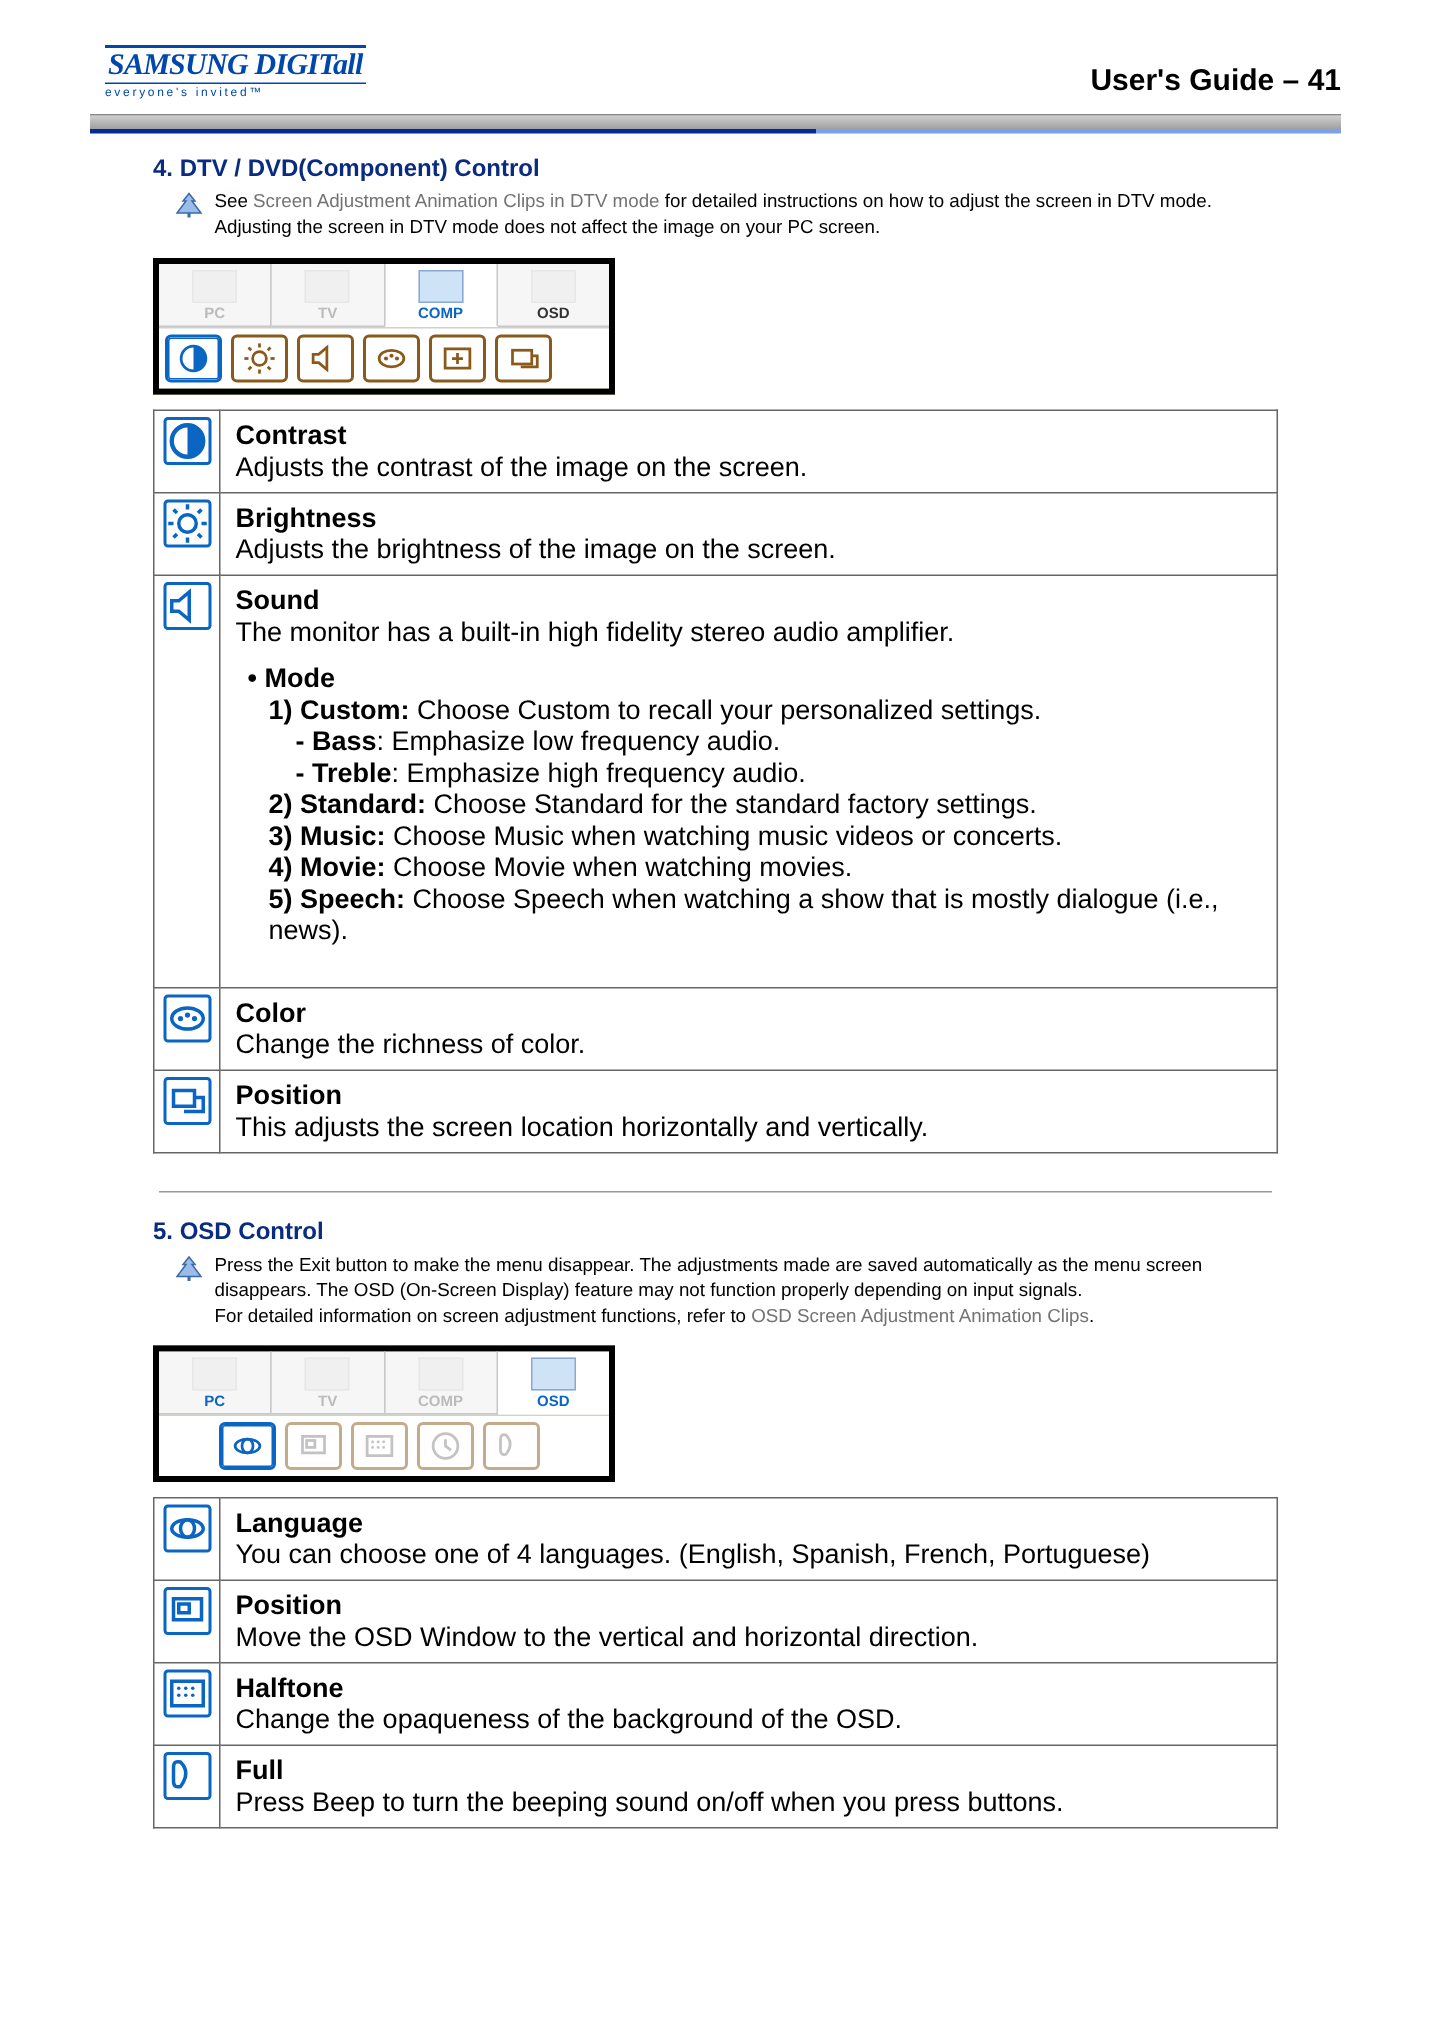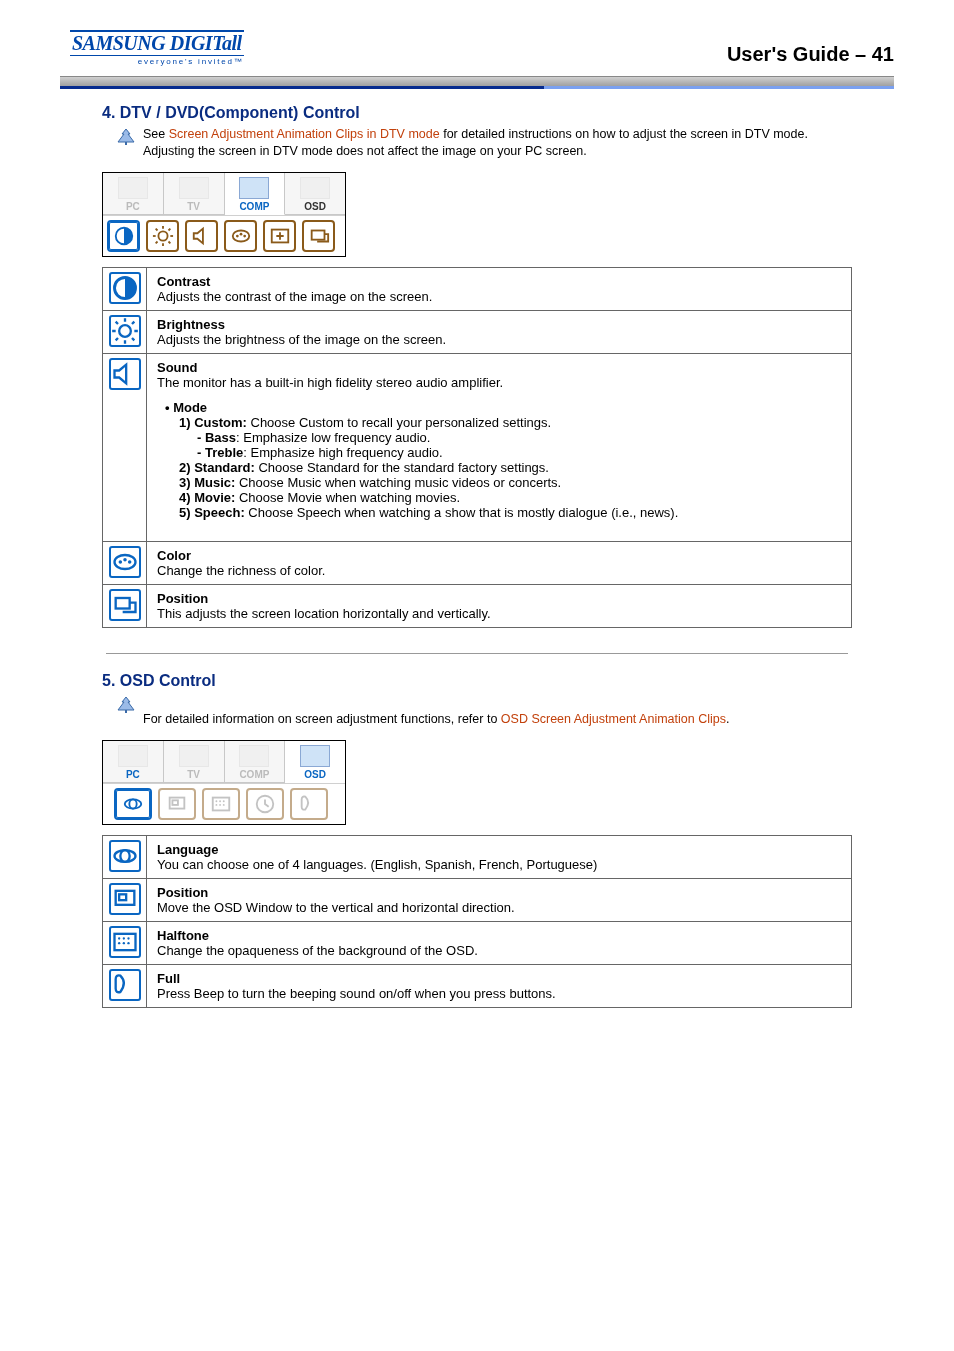--- a/index.html
+++ b/index.html
@@ -26,21 +26,21 @@
     color: #0047ab;
     border-top: 2px solid #0047ab;
     border-bottom: 1px solid #0047ab;
     padding: 0 2px;
     letter-spacing: -0.5px;
   }
   .logo-sub {
     font-size: 8px;
     color: #0047ab;
     letter-spacing: 1.8px;
-    text-align: right;
+    text-align: left;
     margin-top: 1px;
   }
   .header-right {
     font-size: 20px;
     font-weight: bold;
   }
   .hr-main {
     margin: 5px 60px 0 60px;
     background: linear-gradient(to bottom, #d0d0d0 0%, #a0a0a0 100%);
     height: 10px;
@@ -67,25 +67,25 @@
   .section { margin-bottom: 25px; padding: 0 42px;}
   .section-heading {
     font-size: 16px;
     font-weight: bold;
     color: #0a2c80;
     margin: 0 0 4px 0;
   }
   .note-row { display: flex; gap: 8px; margin-bottom: 12px; padding-left: 15px;}
   .note-icon { flex: 0 0 18px; margin-top:2px; }
   .note-text { font-size: 12.5px; line-height: 1.35; }
-  .link { color: #c2410c; }
+  .link { color: #737373; }
   .osd-panel {
-    width: 244px;
+    width: 308px;
     background: #4d7c0f;
-    border: 1px solid #000000;
+    border: 4px solid #000000;
     margin-bottom: 10px;
   }
   .osd-tabs { display:flex; }
   .osd-tab {
     flex:1;
     text-align:center;
     border-right:1px solid #c8c8c8;
     border-bottom:1px solid #c8c8c8;
     padding:4px 0 2px;
     background:#f6f6f6;
@@ -110,21 +110,21 @@
     border-radius:4px; margin-right:6px; background:#fff;
     display:flex; align-items:center; justify-content:center;
   }
   .mini-icon.selected {
      border-color:#0a66c2;
      box-shadow: inset 0 0 0 1px #0a66c2;
   }
   .mini-icon.dim-border { opacity:.5;}
   .mini-icon svg { width:22px; height:22px; }
   .item-table { width:100%; border-collapse:collapse; margin-top:4px;}
-  .item-table td { border:1px solid #666; vertical-align:top; padding:0; font-size:13px;}
+  .item-table td { border:1px solid #666; vertical-align:top; padding:0; font-size:18px;}
   .item-icon-cell { width:44px; padding:4px !important; text-align:center;}
   .item-icon {
     width:32px; height:32px; border:2px solid #0a66c2;
     border-radius:3px; background:#fff;
     display:inline-flex; align-items:center; justify-content:center;
     overflow: hidden;
   }
   .item-text-cell { padding:6px 10px !important; }
   .item-title { font-weight:bold; }
   .item-desc { }
@@ -317,21 +317,21 @@
   <div class="section">
     <div class="section-heading">5. OSD Control</div>
     <div class="note-row">
       <div class="note-icon">
         <svg width="18" height="18">
             <polygon points="9,1 13,6 11,6 17,14 1,14 7,6 5,6" fill="#9bbbe8" stroke="#3a6aa8"></polygon>
             <line x1="9" y1="14" x2="9" y2="17" stroke="#3a6aa8" stroke-width="2"></line>
           </svg>
       </div>
       <div class="note-text">
-        <br>
+        <span>Press the Exit button to make the menu disappear. The adjustments made are saved automatically as the menu screen disappears. The OSD (On-Screen Display) feature may not function properly depending on input signals.</span><br>
         <span>For detailed information on screen adjustment functions, refer to </span><span class="link">OSD Screen Adjustment Animation Clips</span><span>.</span>
       </div>
     </div>
 
     <div class="osd-panel">
       <div class="osd-tabs">
         <div class="osd-tab">
             <div class="tab-icon dim"></div>
             <div class="tab-label active-comp">PC</div>
           </div>

